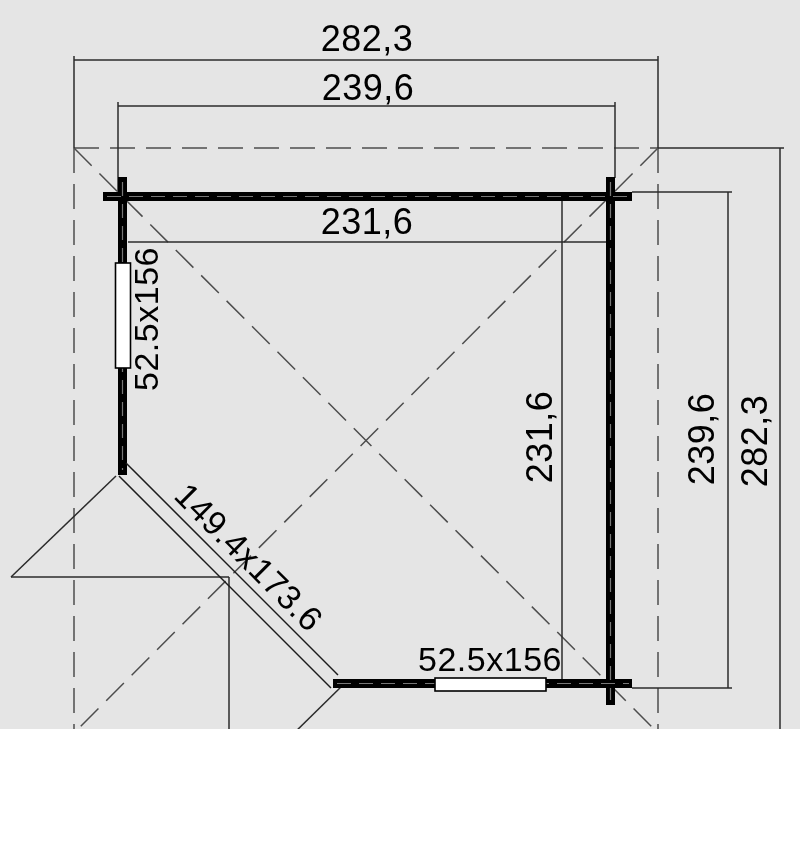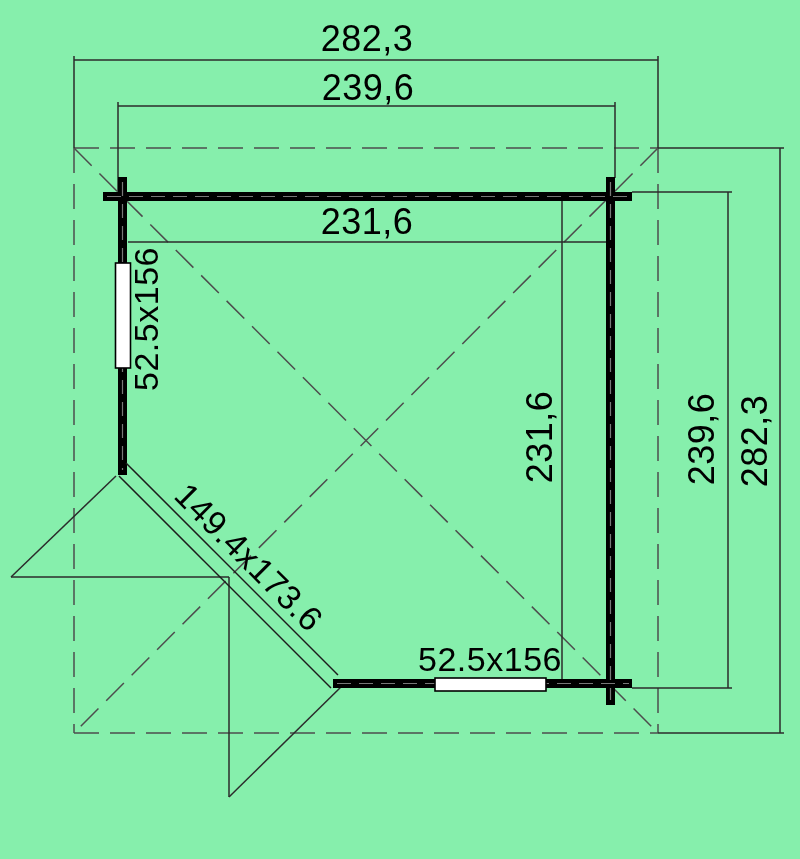--- a/index.html
+++ b/index.html
@@ -3,22 +3,22 @@
 <meta charset="utf-8">
 <style>
   html, body {
     margin: 0;
     padding: 0;
     background: #ffffff;
   }
   .canvas {
     position: relative;
     width: 800px;
-    height: 859px;
-    background: #86efac;
+    height: 729px;
+    background: #e5e5e5;
     font-family: "Liberation Sans", sans-serif;
     overflow: hidden;
   }
   svg.plan {
     position: absolute;
     left: 0;
     top: 0;
   }
   .thin {
     stroke: #2b2b2b;

